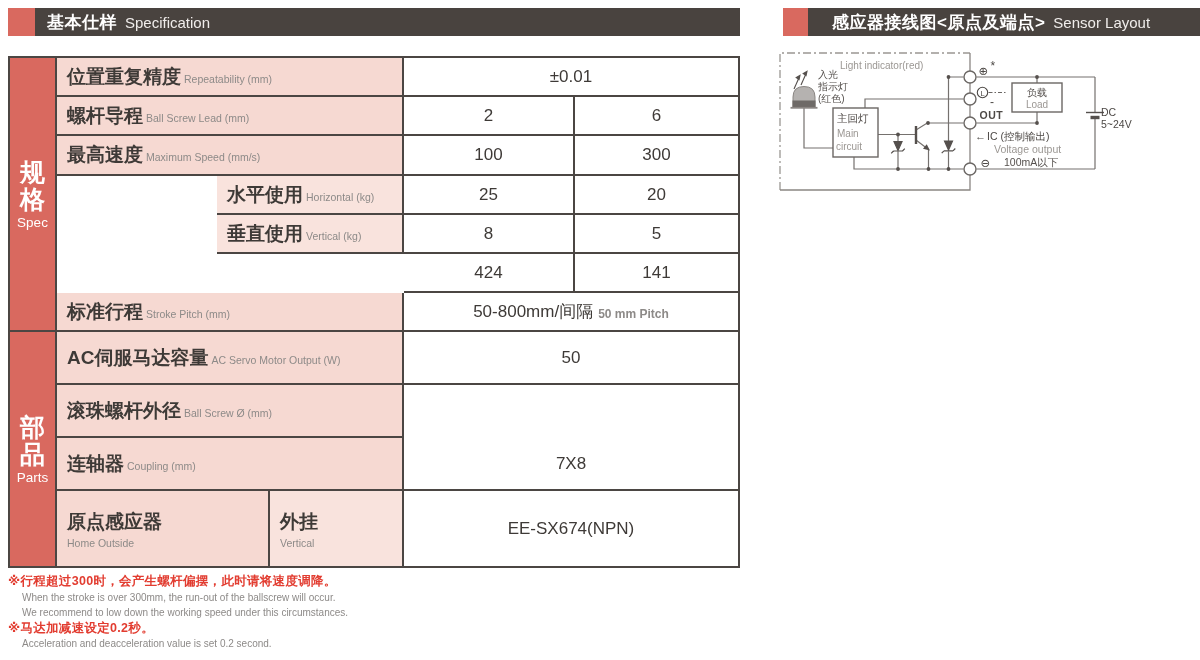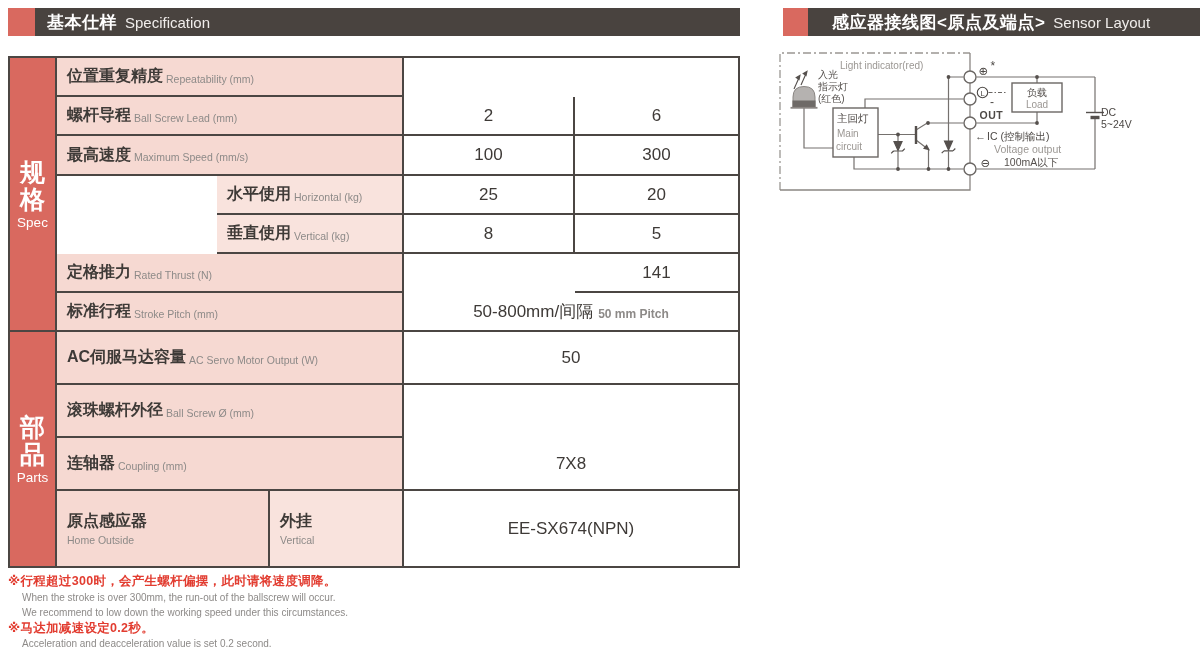--- a/index.html
+++ b/index.html
@@ -35,21 +35,21 @@
     grid-template-rows:39px 39px 40px 39px 39px 39px 39px 53px 53px 53px 75px;
     border:2px solid var(--border);
     background:#fff;
   }
   .cell{border-right:2px solid var(--border);border-bottom:2px solid var(--border);
         display:flex;align-items:center;overflow:hidden}
   .nbr{border-right:none}
   .nbb{border-bottom:none}
   .lab{background:var(--cell-pink);padding-left:10px;flex-wrap:wrap}
   .lab2{background:var(--cell-pink-light);padding-left:10px}
-  .lab .cn,.lab2 .cn{font-size:16px;font-weight:600;color:var(--text-dark);white-space:nowrap}
+  .lab .cn,.lab2 .cn{font-size:19px;font-weight:600;color:var(--text-dark);white-space:nowrap}
   .lab .en,.lab2 .en{font-size:10.5px;color:var(--text-gray);margin-left:3px;white-space:nowrap;padding-top:4px}
   .stack{flex-direction:column;align-items:flex-start;justify-content:center}
   .stack .en{margin-left:0;padding-top:2px}
   .val{justify-content:center;font-size:17px;font-weight:500;color:var(--text-dark);background:#fff}
   .val .small{font-size:12px;color:var(--text-gray);font-weight:700;margin-left:5px;padding-top:5px}
   .group{background:var(--accent-red);flex-direction:column;justify-content:center;color:#fff;text-align:center}
   .group .gcn{font-size:25px;font-weight:700;line-height:27px;white-space:pre-line}
   .group .gen{font-size:13.5px;margin-top:2px}
 
   
@@ -102,20 +102,21 @@
     <div class="cell group g-spec">
       <div class="gcn">规
 格</div>
       <div class="gen">Spec</div>
     </div>
 
     <div class="cell lab c-rep-l">
       <span class="cn">位置重复精度</span>
       <span class="en">Repeatability (mm)</span>
     </div>
+    <div class="cell val nbr c-rep-v">±0.01</div>
 
     <div class="cell lab c-lead-l">
       <span class="cn">螺杆导程</span>
       <span class="en">Ball Screw Lead (mm)</span>
     </div>
     <div class="cell val c-lead-v1">2</div>
     <div class="cell val nbr c-lead-v2">6</div>
 
     <div class="cell lab c-spd-l">
       <span class="cn">最高速度</span>
@@ -130,24 +131,21 @@
     </div>
     <div class="cell val c-pay-hv1">25</div>
     <div class="cell val nbr c-pay-hv2">20</div>
     <div class="cell lab2 c-pay-v">
       <span class="cn">垂直使用</span>
       <span class="en">Vertical (kg)</span>
     </div>
     <div class="cell val c-pay-vv1">8</div>
     <div class="cell val nbr c-pay-vv2">5</div>
 
-    <div class="cell lab c-thr-l">
-      <span class="cn">定格推力</span>
-      <span class="en">Rated Thrust (N)</span>
-    </div>
+    <div class="cell val c-thr-v1">424</div>
     <div class="cell val nbr c-thr-v2">141</div>
 
     <div class="cell lab c-str-l">
       <span class="cn">标准行程</span>
       <span class="en">Stroke Pitch (mm)</span>
     </div>
     <div class="cell val nbr c-str-v">
       <span>50-800mm/间隔</span>
       <span class="small">50 mm Pitch</span>
     </div>

